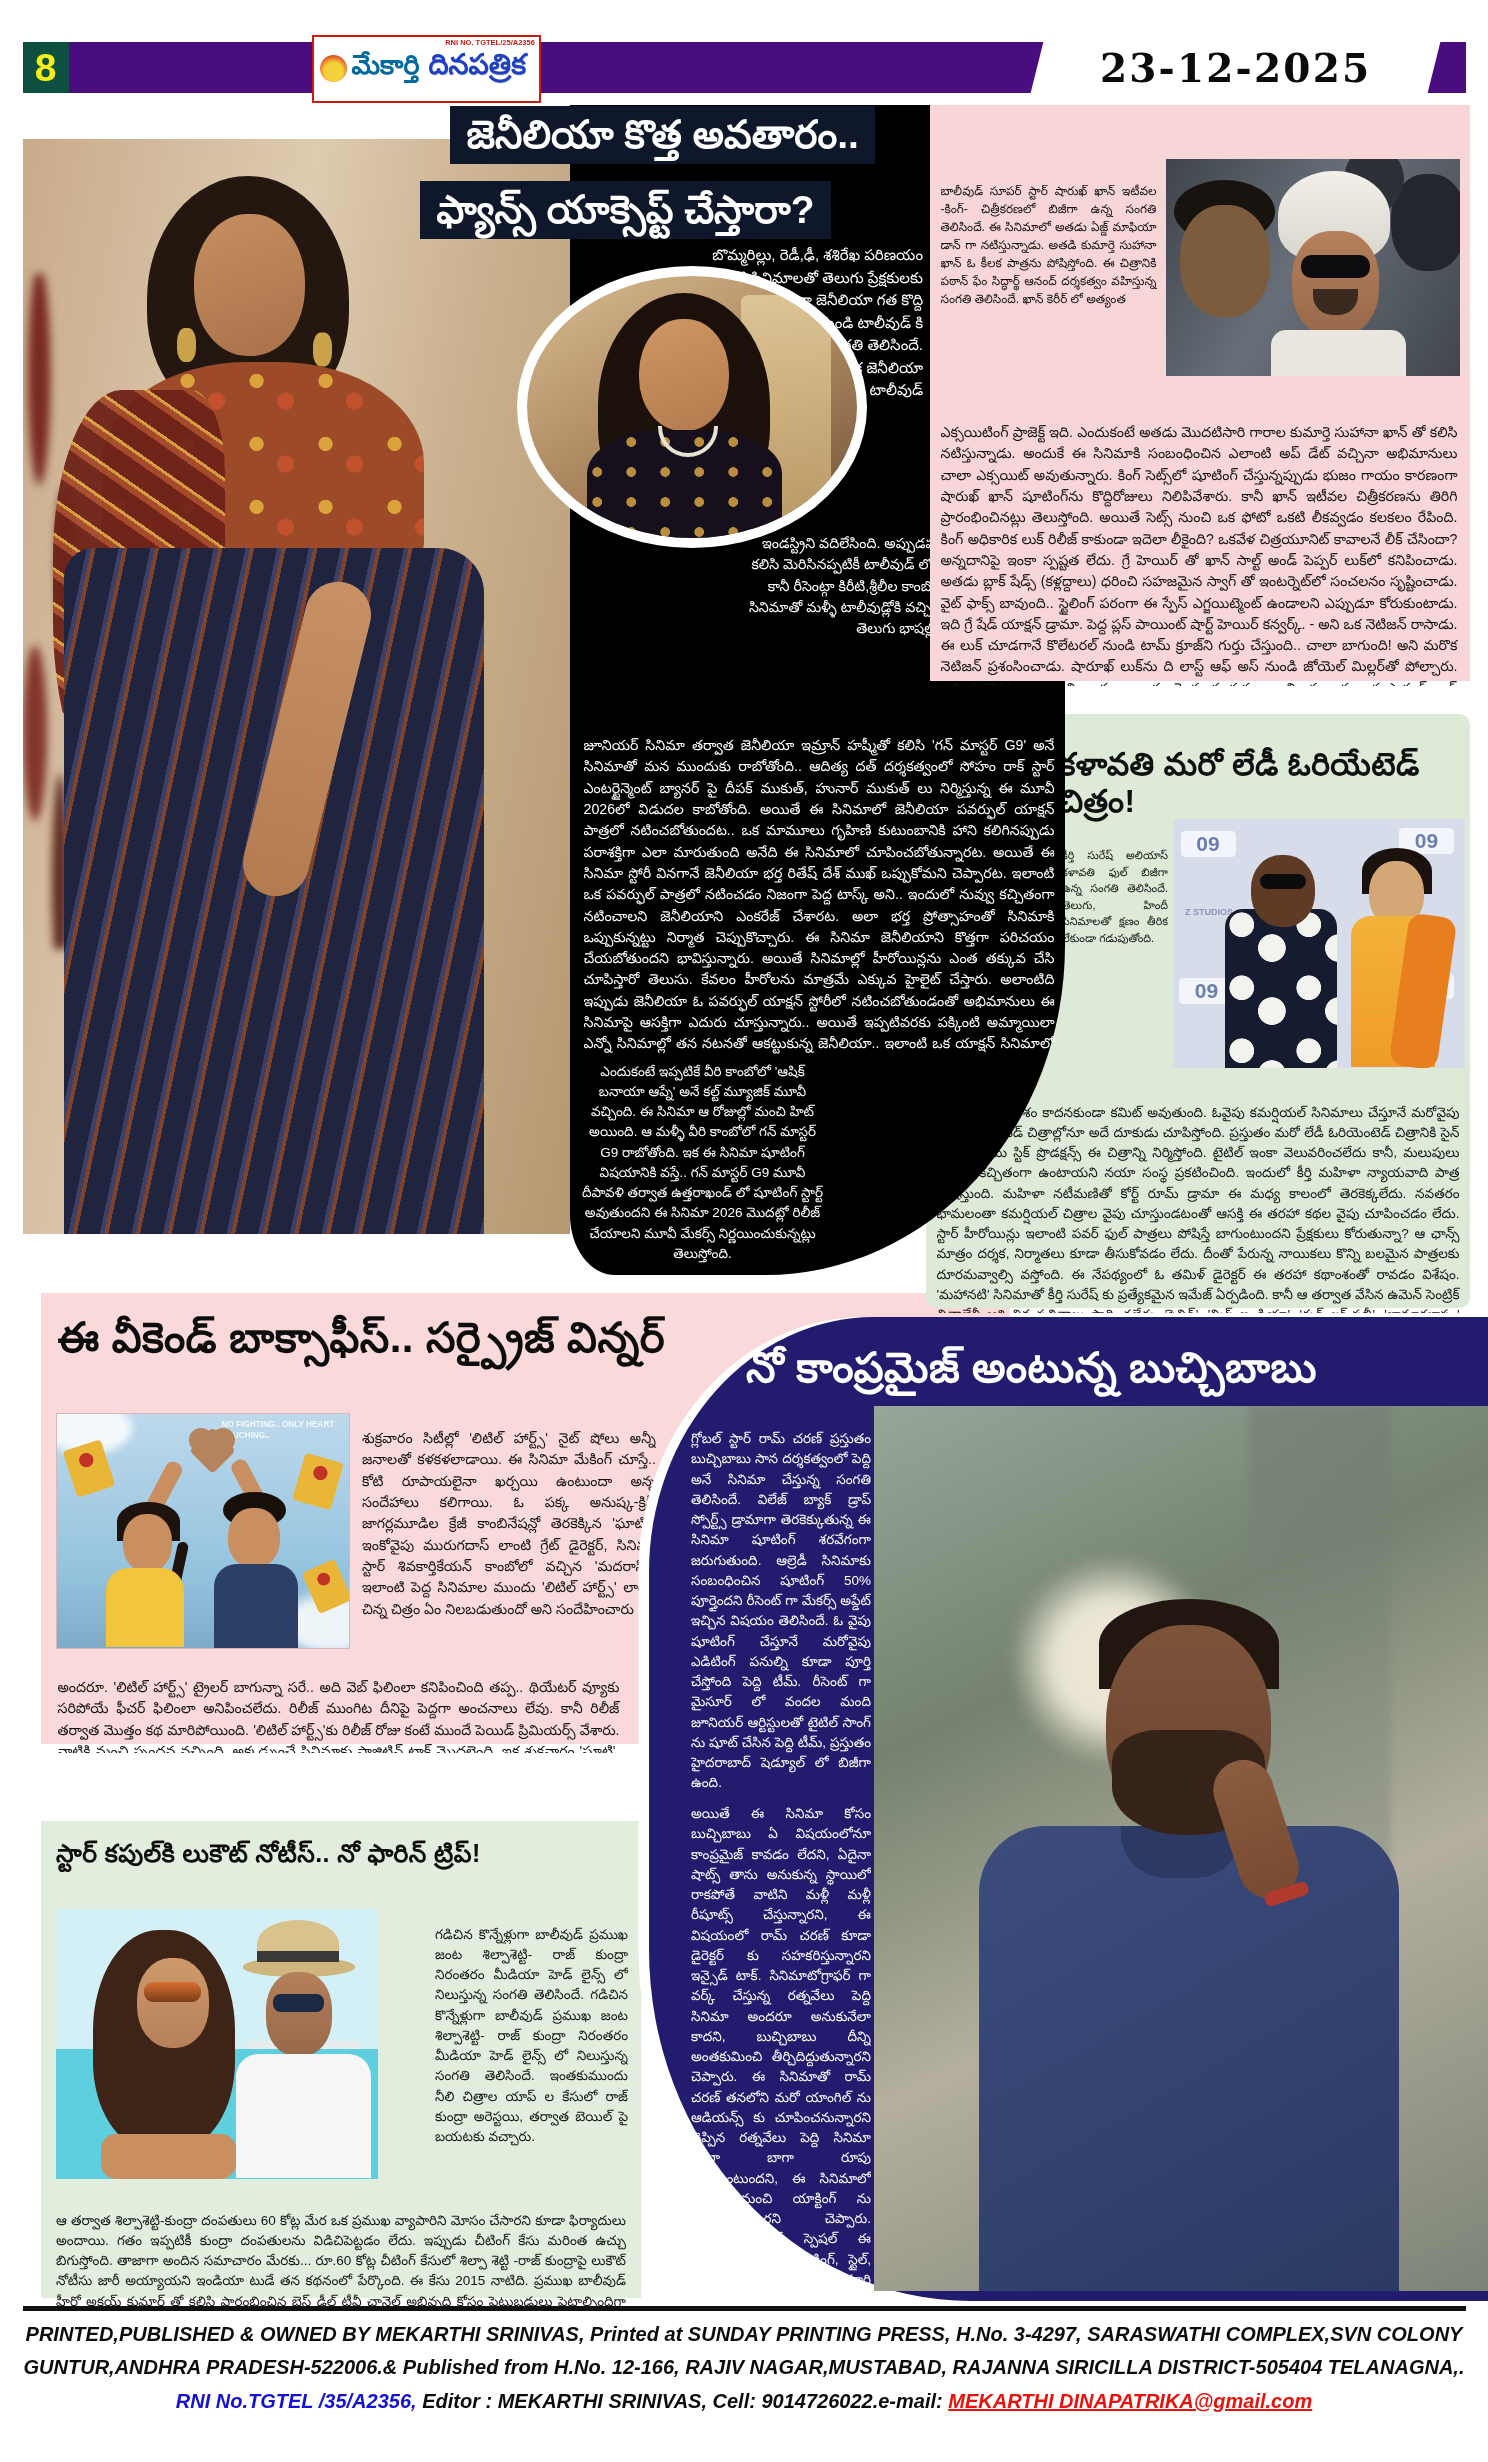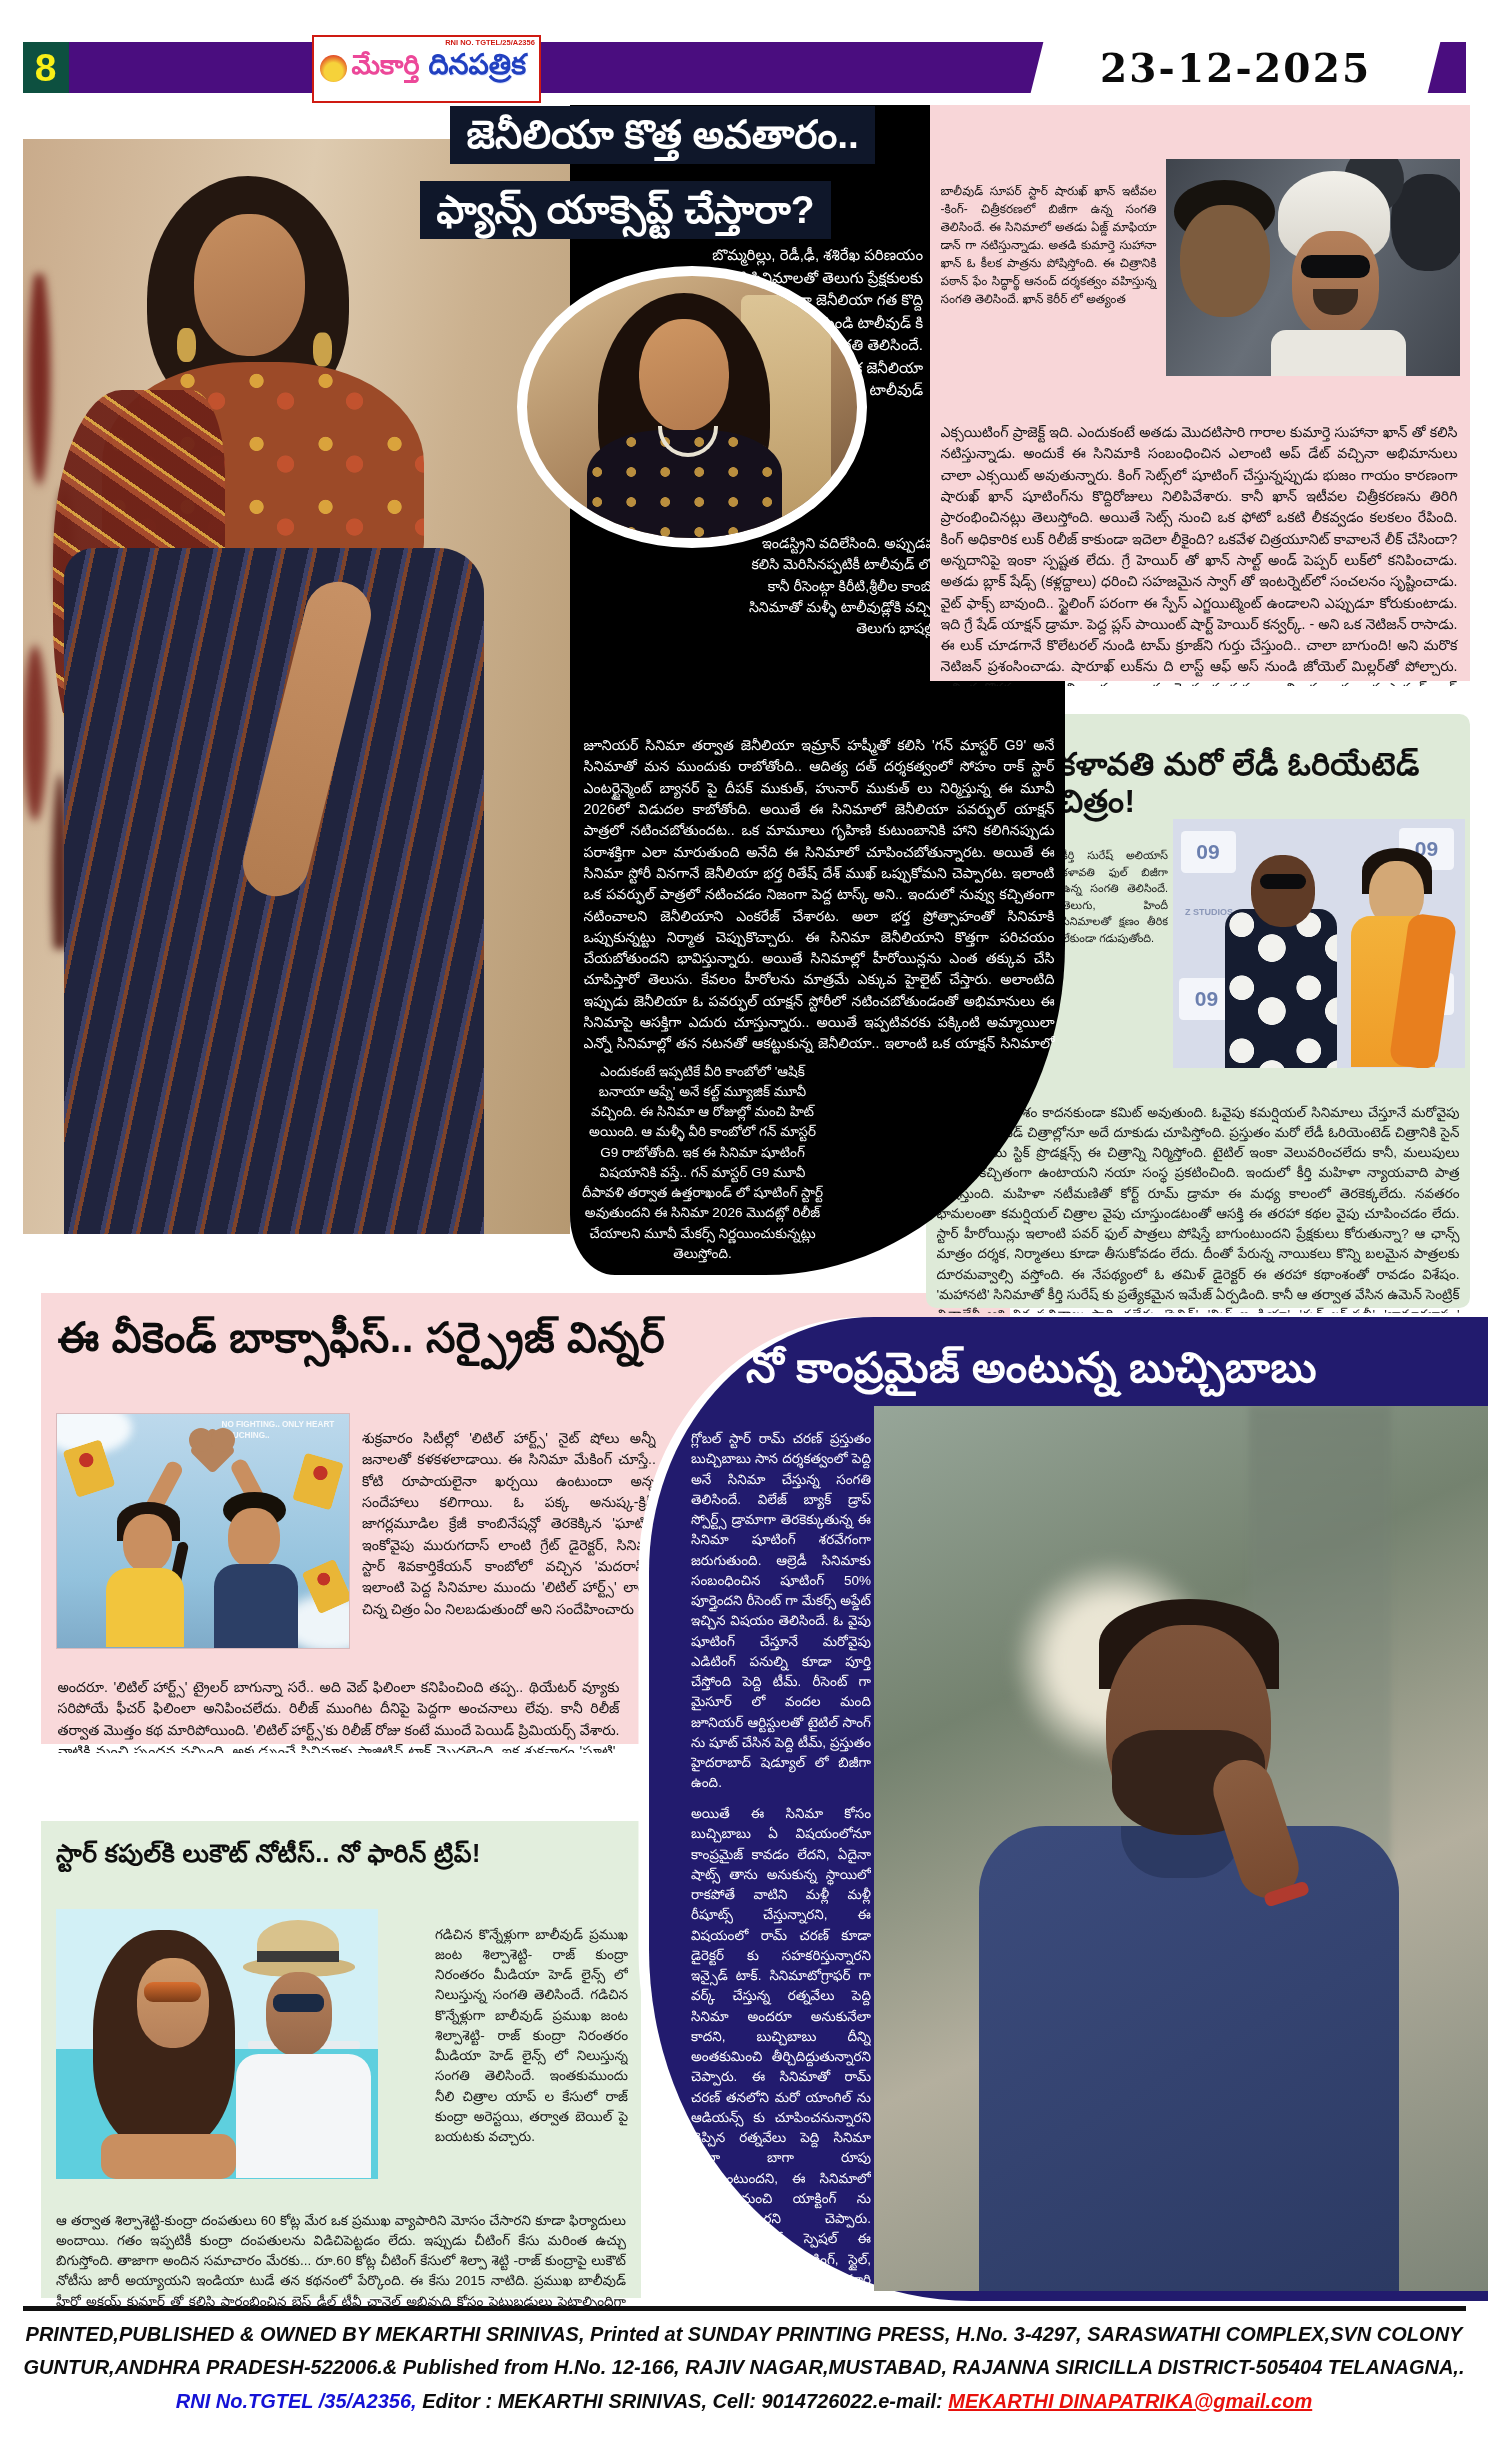--- a/index.html
+++ b/index.html
@@ -13,21 +13,21 @@
 
   
   #header{left:22.5px;top:42px;width:1443px;height:51px;background:#4a0d7f;z-index:10}
   #pagenum{left:0;top:0;width:46px;height:51px;background:#0d5040;color:#f8ef17;
            font-size:39px;font-weight:bold;display:flex;align-items:center;justify-content:center}
   #logo{left:289px;top:-7.5px;width:225px;height:64px;background:#ffffff;border:2.2px solid #cf1a12;
         display:flex;align-items:center;justify-content:center;gap:9px}
   #logo .sun{position:absolute;left:6px;top:18px;width:27px;height:27px;border-radius:50%;
         background:radial-gradient(circle at 50% 62%,#f6d23a 0 42%,#e2502a 75%)}
   #logo .rni{position:absolute;top:1.5px;right:3.7px;font-size:7.5px;color:#cf1a12;font-weight:bold}
-  #logo .l1{color:#ec4899;font-size:27px;font-weight:bold;font-family:Liberation Mono, monospace;margin-left:25.5px}
+  #logo .l1{color:#0369a1;font-size:27px;font-weight:bold;font-family:Liberation Mono, monospace;margin-left:25.5px}
   #logo .l2{color:#2140c0;font-size:28.5px;font-weight:bold;font-family:"Liberation Serif",serif;
         text-shadow:0.7px 0.7px 0 #dfe6ff}
   #datebox{right:31.5px;top:0;width:397px;height:51px;background:#ffffff;transform:skewX(-14deg);
         display:flex;align-items:center;justify-content:center}
   #datebox span{transform:skewX(14deg);font-family:"DejaVu Serif",serif;font-weight:bold;
         font-size:39px;color:#0b0b0b;letter-spacing:2.2px}
 
   
   #genelia-photo{left:22.5px;top:139px;width:547px;height:1095px;z-index:7;
         background:linear-gradient(100deg,#c9ab8b,#decbb0 40%,#cbb18f 65%,#b59871)}
@@ -50,21 +50,21 @@
   #king-photo{left:1166px;top:159px;width:294px;height:217px;z-index:6;
         background:linear-gradient(120deg,#3f444c,#686f78 45%,#41464e)}
 
   
   #kala-block{position:absolute;left:926px;top:714px;width:544px;height:594px;background:#deead8;z-index:3;border-radius:10.5px}
   #kala-hd{left:133px;top:31.5px;width:405px;font-size:31.5px;color:#101010}
   #kala-intro{left:136px;top:122px;width:106px;height:255px;font-size:11px}
   #kala-body{left:10.5px;top:375px;width:523px;height:210px;font-size:13.5px}
   #kala-photo{left:1173px;top:819px;width:292px;height:249px;z-index:6;background:#d7dcea}
   .kv-tile{background:#f3f5fa;border-radius:4.5px;color:#6b7fae;font-weight:bold;font-size:21px;
-        display:flex;align-items:center;justify-content:center;width:55px;height:42px}
+        display:flex;align-items:center;justify-content:center;width:55px;height:26px}
   .kv-z{font-size:9px;color:#8b97b8;font-weight:bold}
 
   
   #box-block{position:absolute;left:41px;top:1293px;width:969px;height:451px;background:#f9d9da;z-index:2}
   #box-hd{left:16.5px;top:19.5px;width:870px;font-size:42px;color:#0d0d0d}
   #box-b1{left:321px;top:121px;width:294px;height:240px;font-size:14.2px}
   #box-b2{left:16.5px;top:370px;width:562px;height:76px;font-size:14.2px}
   #lh-poster{left:56px;top:1413px;width:292px;height:234px;z-index:3;border:0.7px solid #d8b9bb;
         background:linear-gradient(#bdd9ec,#93c2dd 70%,#7fabc9)}
   .lh-tag{position:absolute;right:7.5px;top:6px;width:120px;font-size:8.2px;font-weight:bold;color:#f6f9fb;line-height:1.3}

